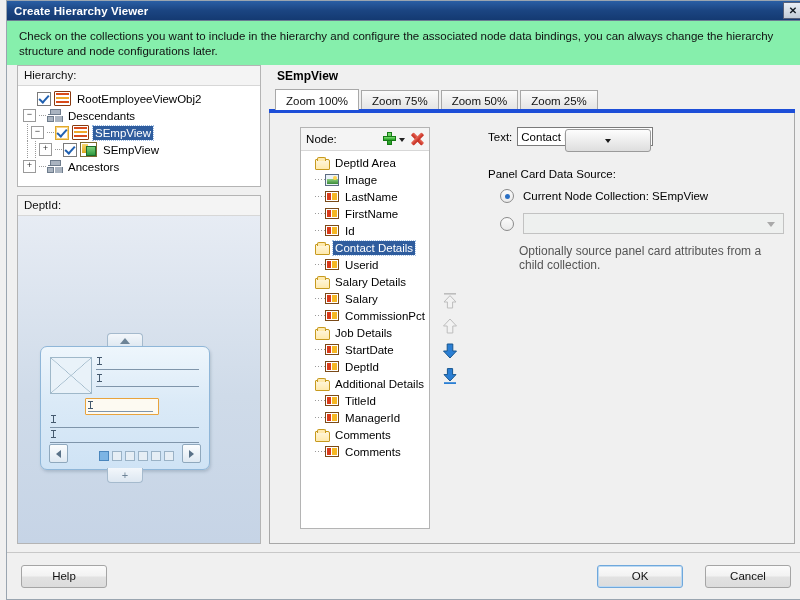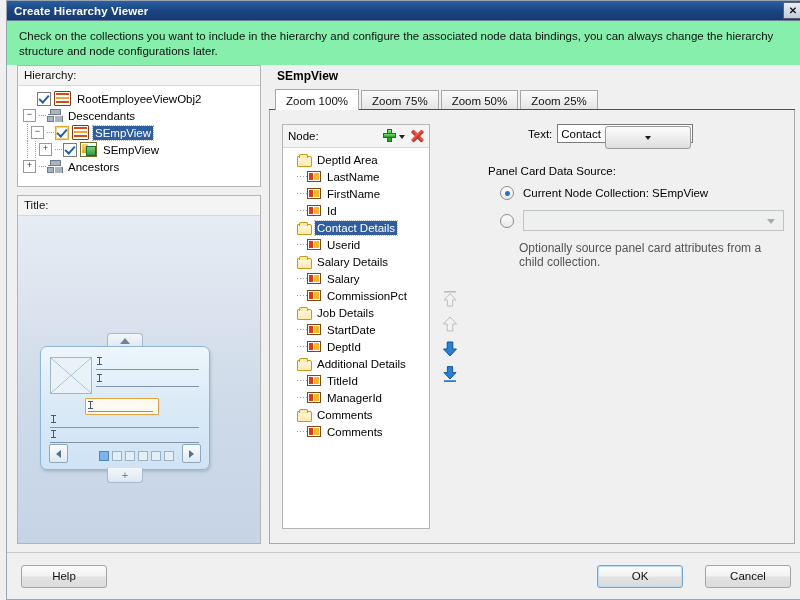--- a/index.html
+++ b/index.html
@@ -246,21 +246,21 @@
     flex: 1; display: flex; flex-direction: column; min-width: 0;
     padding-top: 2px;
   }
   .panel-title {
     font-weight: bold; font-size: 12px;
     padding: 2px 0 6px 8px;
   }
   .tabstrip {
     display: flex; align-items: flex-end;
     padding-left: 6px;
-    border-bottom: 1px solid #1d4ed8;
+    border-bottom: 4px solid #1d4ed8;
     height: 20px;
   }
   .tab {
     height: 19px; box-sizing:border-box;
     padding: 2px 10px 0 10px;
     font-size: 11.5px;
     background: linear-gradient(to bottom,#fbfbfb,#e4e4e4);
     border: 1px solid #a8a8a8;
     border-bottom: none;
     margin-right: 2px;
@@ -279,21 +279,21 @@
     border: 1px solid #a8a8a8;
     border-top: none;
     background: #f0f0f0;
     display: flex;
     padding: 14px 10px 14px 12px;
     min-height: 0;
     gap: 6px;
   }
   
   .node-wrap{
-    width: 148px; display:flex; flex-direction:column; min-height:0;
+    width: 148px; display:flex; flex-direction:column; min-height:0;align-items:flex-end;
   }
   .node-box{
     flex:1; min-height:0;
     border:1px solid #b4b4b4;
     background:#fff;
     display:flex; flex-direction:column;
     overflow:hidden;
   }
   .node-toolbar{
     display:flex; align-items:center;
@@ -354,21 +354,21 @@
   
   .arrow-col{
     width:28px; display:flex; flex-direction:column; align-items:center;
     justify-content:center; gap:7px; padding-top:20px;
   }
   .arr{ width:18px;height:18px;position:relative;cursor:pointer;}
   .arr svg{display:block;}
   
   .settings{ flex:1; padding-left:18px; min-width:0; }
   .row-text{ display:flex; align-items:center; gap:5px; margin-bottom: 22px;}
-  .row-text .lbl{ font-size:11.5px;margin-left:40px; }
+  .row-text .lbl{ font-size:11.5px; }
   .combo{
     width: 136px; height:19px; box-sizing:border-box;
     border:1px solid #7b7b7b; background:#fff;
     display:flex; align-items:center; position:relative;
     font-size:11.5px; padding-left:3px; cursor:pointer;
   }
   .combo .btn{
     position:absolute; right:1px; top:1px; bottom:1px; width:16px;
     background:linear-gradient(#fdfdfd,#dedede);
     border:1px solid #9a9a9a; box-sizing:border-box;
@@ -481,21 +481,21 @@
                 <i class="ico-grp2"></i>
               </span>
             <span class="tree-label">Ancestors</span>
           </div>
 
         </div>
       </div>
 
       <div class="groupbox sample-box">
         <div class="gb-header">
-          <span>Title:</span>
+          <span>DeptId:</span>
         </div>
         <div class="sample-canvas">
           <div class="tab-up">
               <span></span>
             </div>
           <div class="card">
             <div class="thumb"></div>
             <div class="icursor" style="left:56px;top:10px;"></div>
             <div class="fieldline" style="left:55px;top:22px;width:103px;"></div>
             <div class="icursor" style="left:56px;top:27px;"></div>
@@ -554,20 +554,26 @@
             <div class="node-list">
 
               <div class="n-row">
                   <span class="pad"></span>
                   <span class="folder-ico"></span>
                   <span class="n-label">DeptId Area</span>
                 </div>
               <div class="n-row">
                   <span class="pad"></span>
                   <span class="dots3"></span>
+                  <span class="img-ico"></span>
+                  <span class="n-label">Image</span>
+                </div>
+              <div class="n-row">
+                  <span class="pad"></span>
+                  <span class="dots3"></span>
                   <span class="attr-ico"></span>
                   <span class="n-label">LastName</span>
                 </div>
               <div class="n-row">
                   <span class="pad"></span>
                   <span class="dots3"></span>
                   <span class="attr-ico"></span>
                   <span class="n-label">FirstName</span>
                 </div>
               <div class="n-row">

